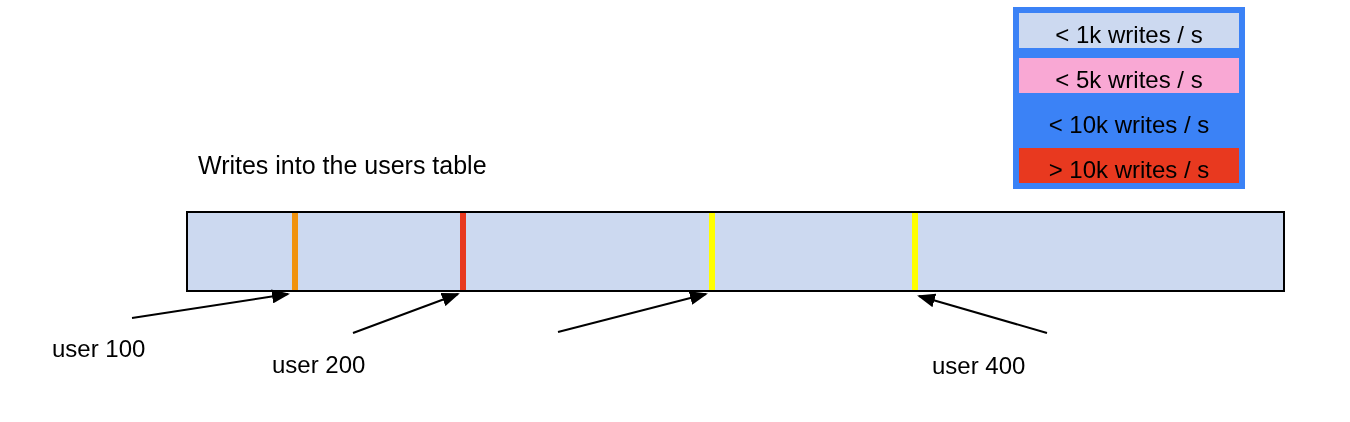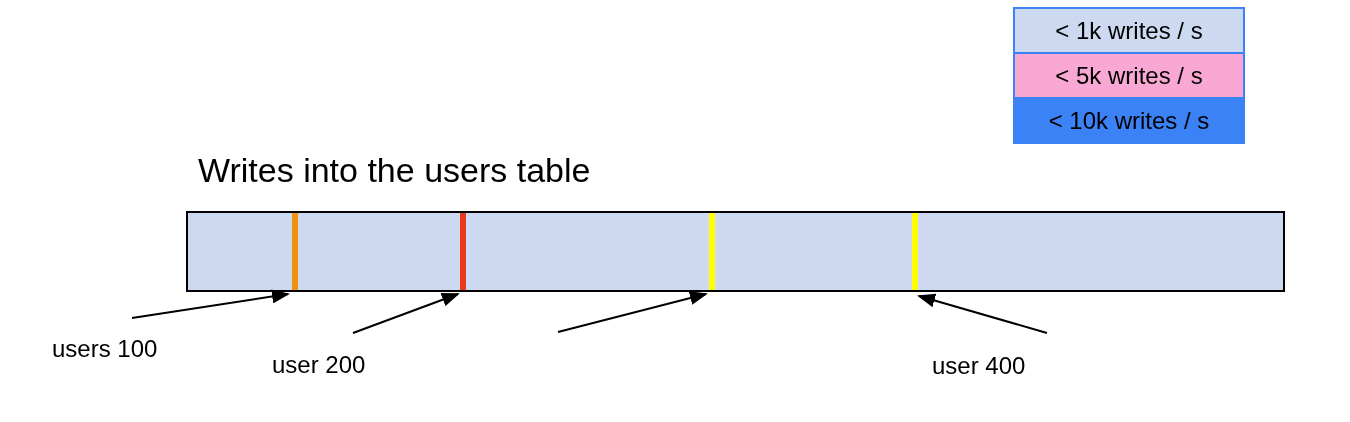--- a/index.html
+++ b/index.html
@@ -12,36 +12,36 @@
     position: relative;
     width: 1350px;
     height: 422px;
     background: #ffffff;
     overflow: hidden;
   }
   .diagram-title {
     position: absolute;
     left: 198px;
     top: 150px;
-    font-size: 34px;
+    font-size: 25px;
     line-height: 1.2;
     color: #000000;
     white-space: nowrap;
   }
   .legend {
     position: absolute;
     left: 1013px;
     top: 7px;
     width: 232px;
   }
   .legend-row {
     box-sizing: border-box;
     width: 232px;
     height: 47px;
-    border: 2px solid #3b82f6;
+    border: 6px solid #3b82f6;
     margin-top: -2px;
     text-align: center;
     font-size: 24px;
     line-height: 44px;
     color: #000000;
     white-space: nowrap;
   }
   .legend-row:first-child { margin-top: 0; }
   .writes-bar {
     position: absolute;
@@ -82,20 +82,21 @@
 <body>
 
 <div class="canvas">
 
   <div class="diagram-title">Writes into the users table</div>
 
   <div class="legend">
     <div class="legend-row" style="background-color: rgb(204, 217, 240);">&lt; 1k writes / s</div>
     <div class="legend-row" style="background-color: #f9a8d4;">&lt; 5k writes / s</div>
     <div class="legend-row" style="background-color: #3b82f6;">&lt; 10k writes / s</div>
+    <div class="legend-row" style="background-color: rgb(232, 57, 31);">&gt; 10k writes / s</div>
   </div>
 
   <div class="writes-bar" style="background-color: rgb(204, 217, 240);">
     <div class="shard-marker" style="background-color: rgb(240, 147, 14); left: 9.5%;"></div>
     <div class="shard-marker" style="background-color: rgb(232, 57, 31); left: 24.8%;"></div>
     <div class="shard-marker" style="background-color: rgb(255, 255, 0); left: 47.6%;"></div>
     <div class="shard-marker" style="background-color: rgb(255, 255, 0); left: 66.1%;"></div>
   </div>
 
   <svg class="arrow-layer" viewBox="0 0 1350 422" xmlns="http://www.w3.org/2000/svg">
@@ -103,17 +104,17 @@
       <marker id="arrowhead" markerWidth="9" markerHeight="7" refX="8" refY="3.5" orient="auto">
         <path d="M0,0 L9,3.5 L0,7 Z" fill="#000000"></path>
       </marker>
     </defs>
     <line x1="132" y1="318" x2="288" y2="294" stroke="#000000" stroke-width="2" marker-end="url(#arrowhead)"></line>
     <line x1="353" y1="333" x2="458" y2="294" stroke="#000000" stroke-width="2" marker-end="url(#arrowhead)"></line>
     <line x1="558" y1="332" x2="706" y2="294" stroke="#000000" stroke-width="2" marker-end="url(#arrowhead)"></line>
     <line x1="1047" y1="333" x2="919" y2="296" stroke="#000000" stroke-width="2" marker-end="url(#arrowhead)"></line>
   </svg>
 
-  <div class="user-label user-label-100">users 100</div>
+  <div class="user-label user-label-100">user 100</div>
   <div class="user-label user-label-200">user 200</div>
   <div class="user-label user-label-400">user 400</div>
 
 </div>
 
 </body></html>

